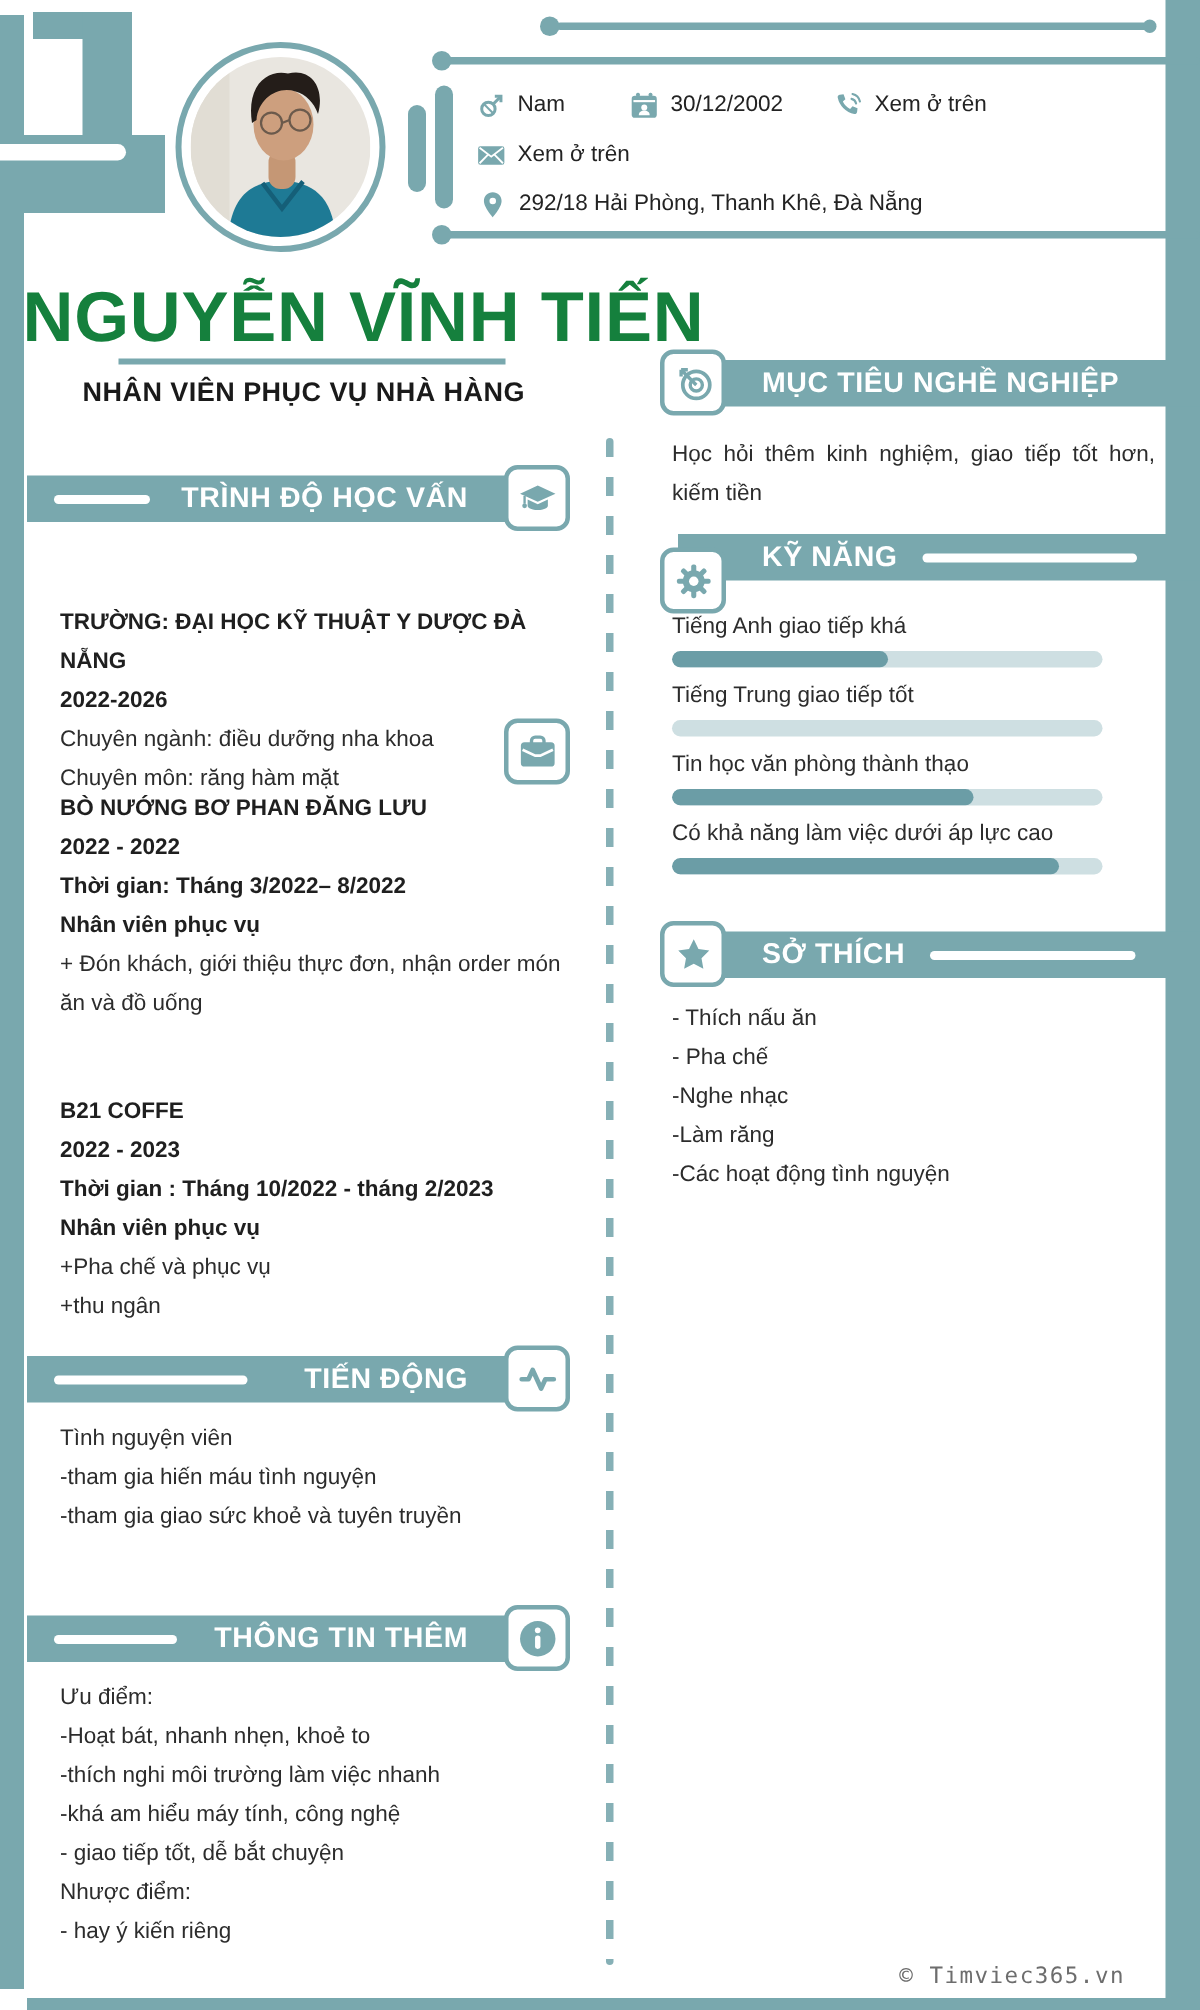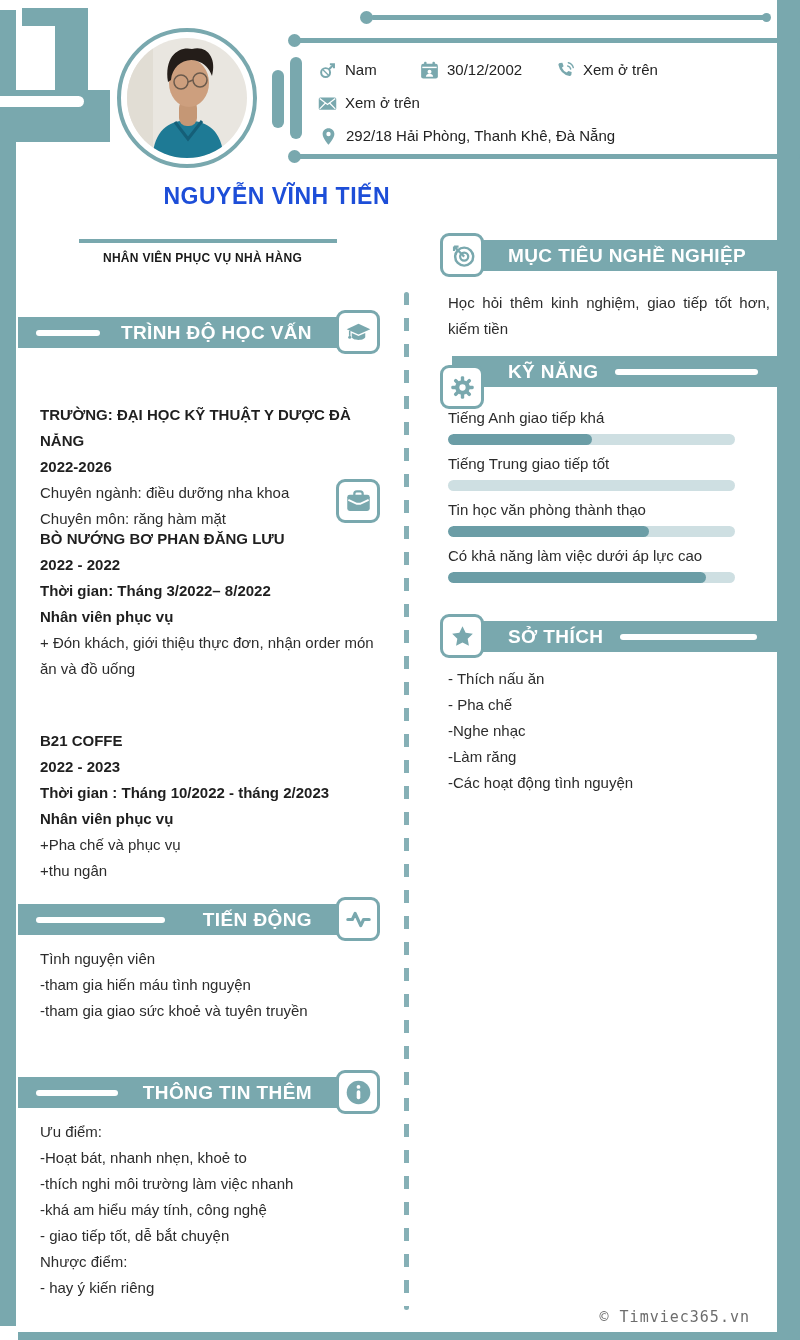--- a/index.html
+++ b/index.html
@@ -26,25 +26,25 @@
   .photo-ring{position:absolute;left:117px;top:28px;width:140px;height:140px;border-radius:50%;
     border:4px solid var(--teal);box-sizing:border-box;background:#fff;}
   .photo{position:absolute;left:127px;top:38px;width:120px;height:120px;border-radius:50%;overflow:hidden;}
   .photo svg{display:block;width:120px;height:120px;}
 
   
   .contact-item{position:absolute;display:flex;align-items:flex-start;gap:8px;font-size:15px;color:#232323;white-space:nowrap;}
   .contact-item svg{width:19px;height:19px;flex:none;}
 
   
-  .name{position:absolute;left:15px;top:183px;width:375px;text-align:right;
-    font-size:23px;font-weight:bold;letter-spacing:.5px;color:#1d4ed8;white-space:nowrap;}
+  .name{position:absolute;left:15px;top:183px;width:375px;text-align:left;
+    font-size:47px;font-weight:bold;letter-spacing:.5px;color:#15803d;white-space:nowrap;}
   .name-divider{position:absolute;left:79px;top:239px;width:258px;height:4px;background:var(--teal);}
   .job-title{position:absolute;left:15px;top:251px;width:375px;text-align:center;
-    font-size:12px;font-weight:bold;letter-spacing:.3px;color:#1a1a1a;}
+    font-size:18px;font-weight:bold;letter-spacing:.3px;color:#1a1a1a;}
 
   
   .sec-bar{position:absolute;height:31px;background:var(--teal);display:flex;align-items:center;box-sizing:border-box;}
   .sec-bar.left{left:18px;width:342px;justify-content:flex-end;padding-right:48px;}
   .sec-bar.right{left:452px;width:348px;padding-left:56px;}
   .sec-title{color:#fff;font-size:19px;font-weight:bold;letter-spacing:.4px;white-space:nowrap;}
   .hdash{position:absolute;height:6px;border-radius:3px;background:#fff;top:50%;transform:translateY(-50%);}
   .icon-box{position:absolute;width:44px;height:44px;background:#fff;border:3px solid var(--teal);
     border-radius:9px;box-sizing:border-box;display:flex;align-items:center;justify-content:center;z-index:3;}
   .icon-box svg{width:27px;height:27px;}

